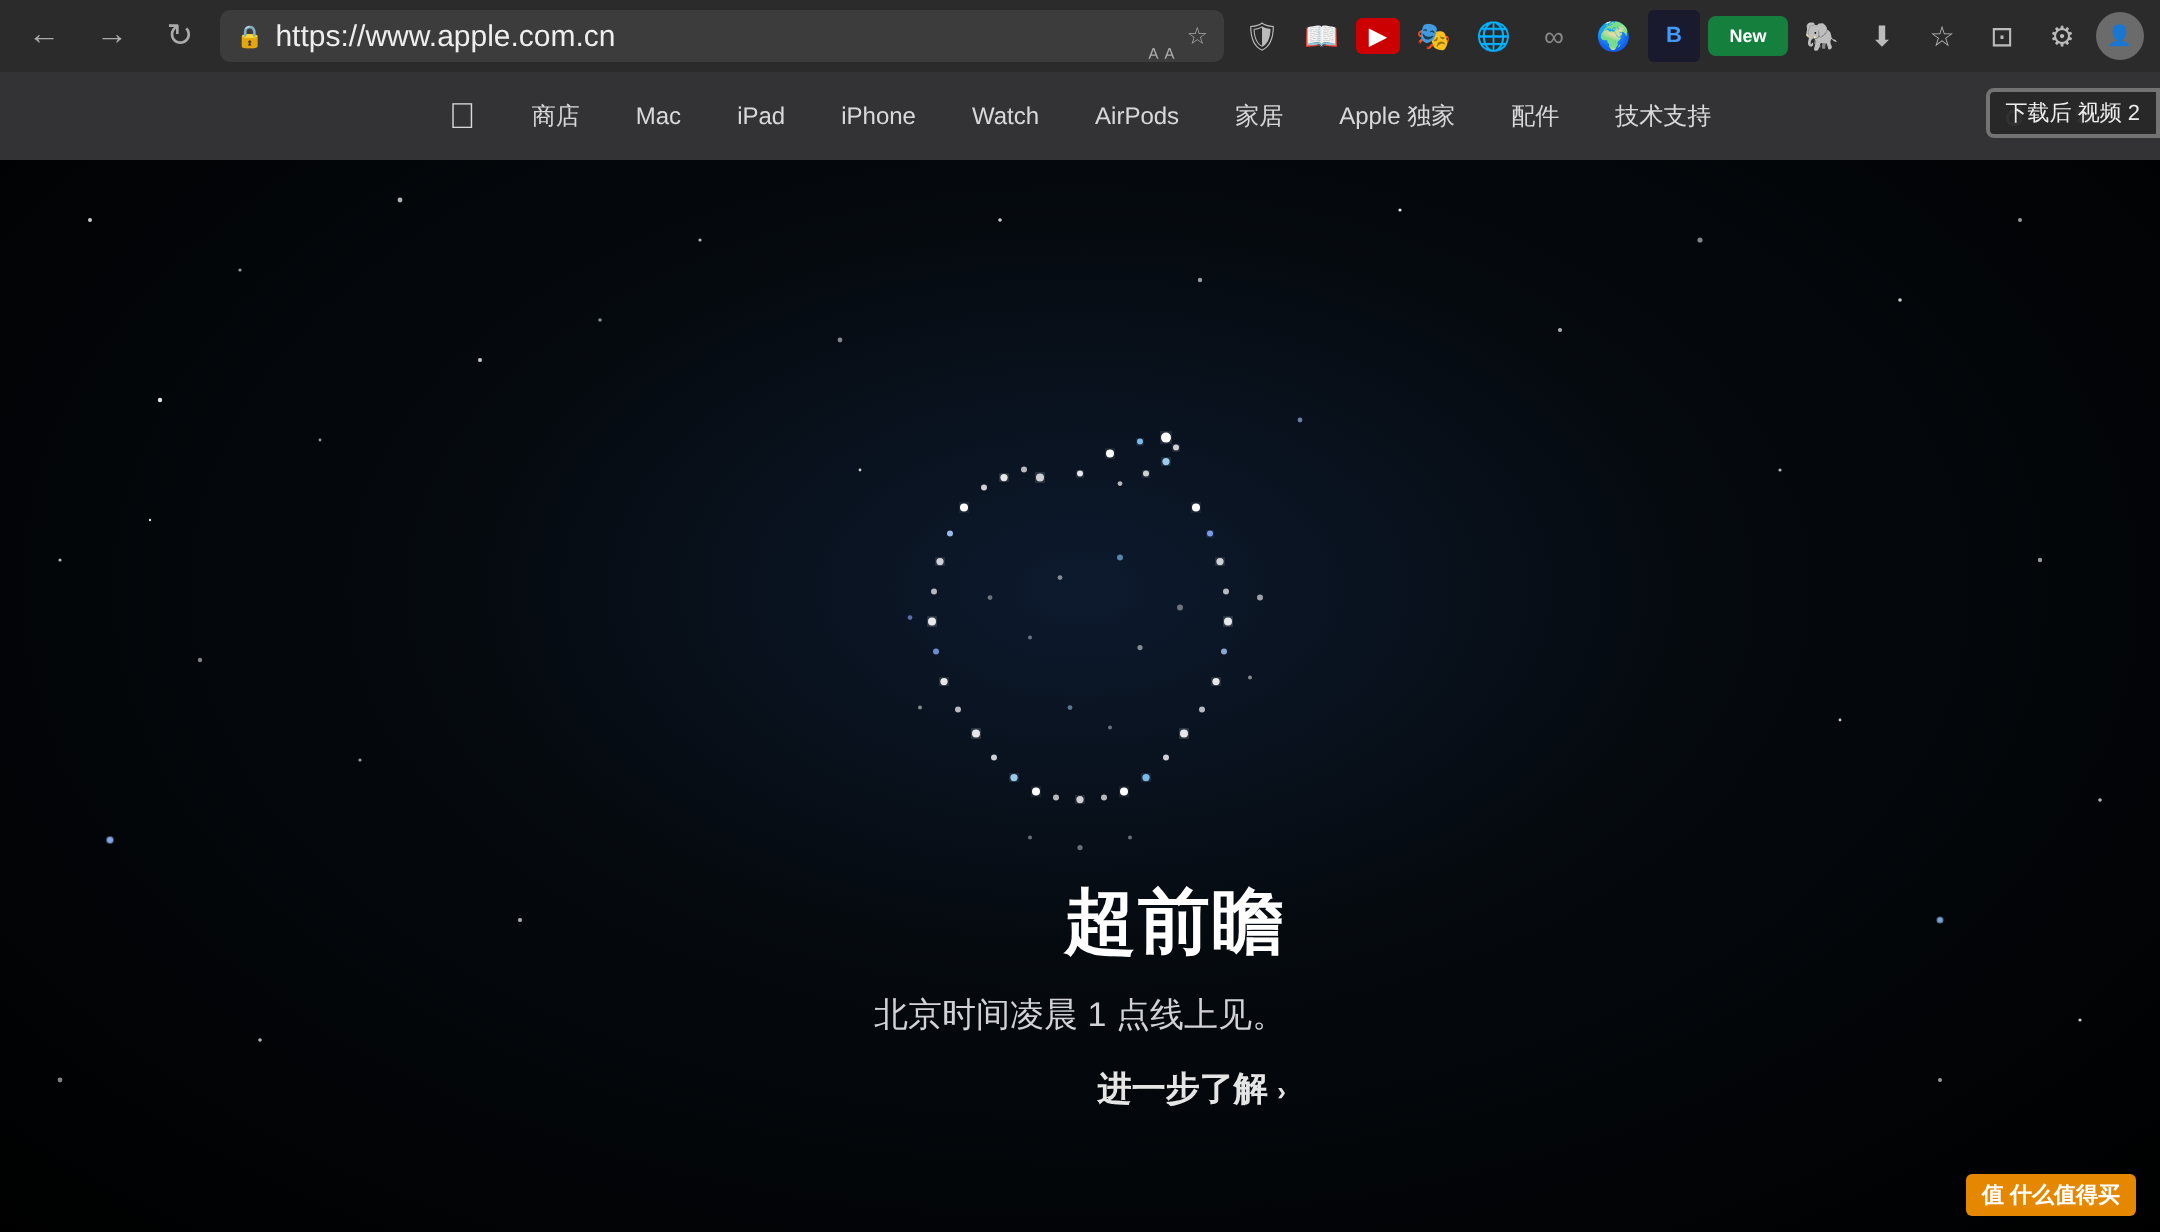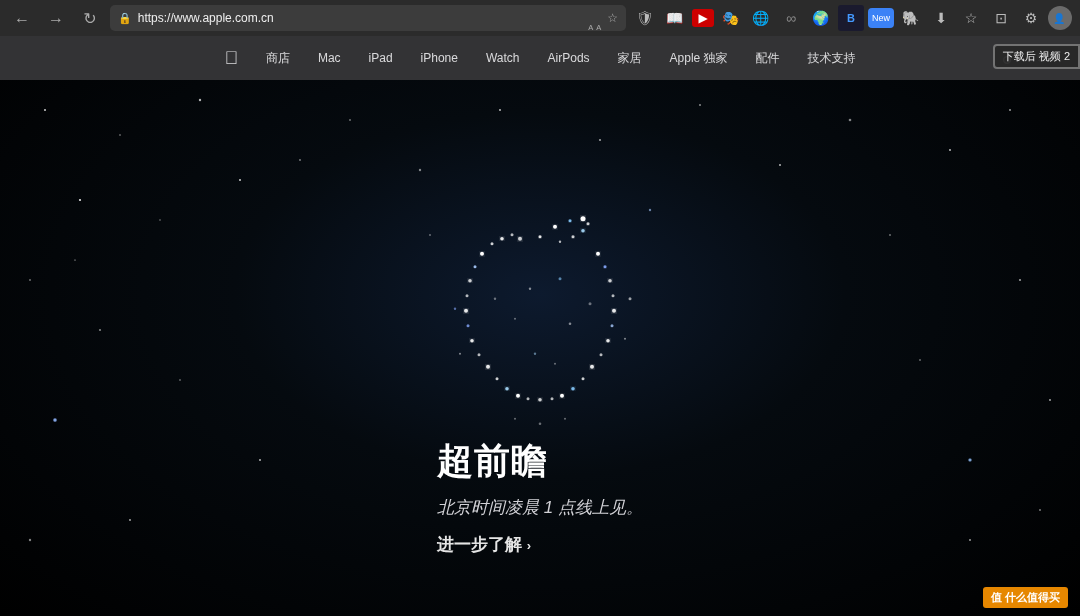--- a/index.html
+++ b/index.html
@@ -28,39 +28,39 @@
       background: #3c3c3c;
       border-radius: 5px;
       display: flex;
       align-items: center;
       padding: 0 8px;
       gap: 6px;
       color: #ddd;
       font-size: 12px;
     }
     .address-bar .lock-icon { color: #aaa; font-size: 11px; }
-    .address-text { color: #eee; font-size: 12px; }
+    .address-text { color: #eee; font-size: 15px; }
     .browser-toolbar-right {
       display: flex;
       align-items: center;
       gap: 4px;
     }
     .toolbar-icon {
       width: 26px; height: 26px;
       display: flex; align-items: center; justify-content: center;
       color: #bbb; font-size: 14px; cursor: pointer;
       border-radius: 4px;
     }
     .toolbar-icon-new {
-      background: #3b82f6;
+      background: #15803d;
       color: white;
       border-radius: 4px;
       font-size: 9px;
-      font-weight: normal;
-      padding: 2px 6px;
+      font-weight: bold;
+      padding: 2px 20px;
       height: 20px;
     }
     .avatar-circle {
       width: 24px; height: 24px;
       border-radius: 50%;
       background: #6b6b6b;
       display: flex; align-items: center; justify-content: center;
       color: #ddd; font-size: 10px;
     }
 
@@ -145,36 +145,35 @@
       top: 50%;
       left: 50%;
       transform: translate(-50%, -58%);
       width: 200px;
       height: 240px;
     }
 
     .hero-text {
       position: relative;
       z-index: 5;
-      text-align: left;
+      text-align: right;
       color: #fff;
     }
     .hero-title {
       font-size: 36px;
       font-weight: 700;
       color: #ffffff;
       margin-bottom: 10px;
       letter-spacing: 1px;
     }
     .hero-subtitle {
       font-size: 17px;
       color: #d1d1d6;
       margin-bottom: 14px;
       font-weight: 400;
-      font-style: italic;
     }
     .hero-link {
       color: #e5e5e5;
       font-size: 17px;
       cursor: pointer;
       text-decoration: none;
       font-weight: bold;
     }
     .hero-link-arrow { font-size: 13px; }
 

